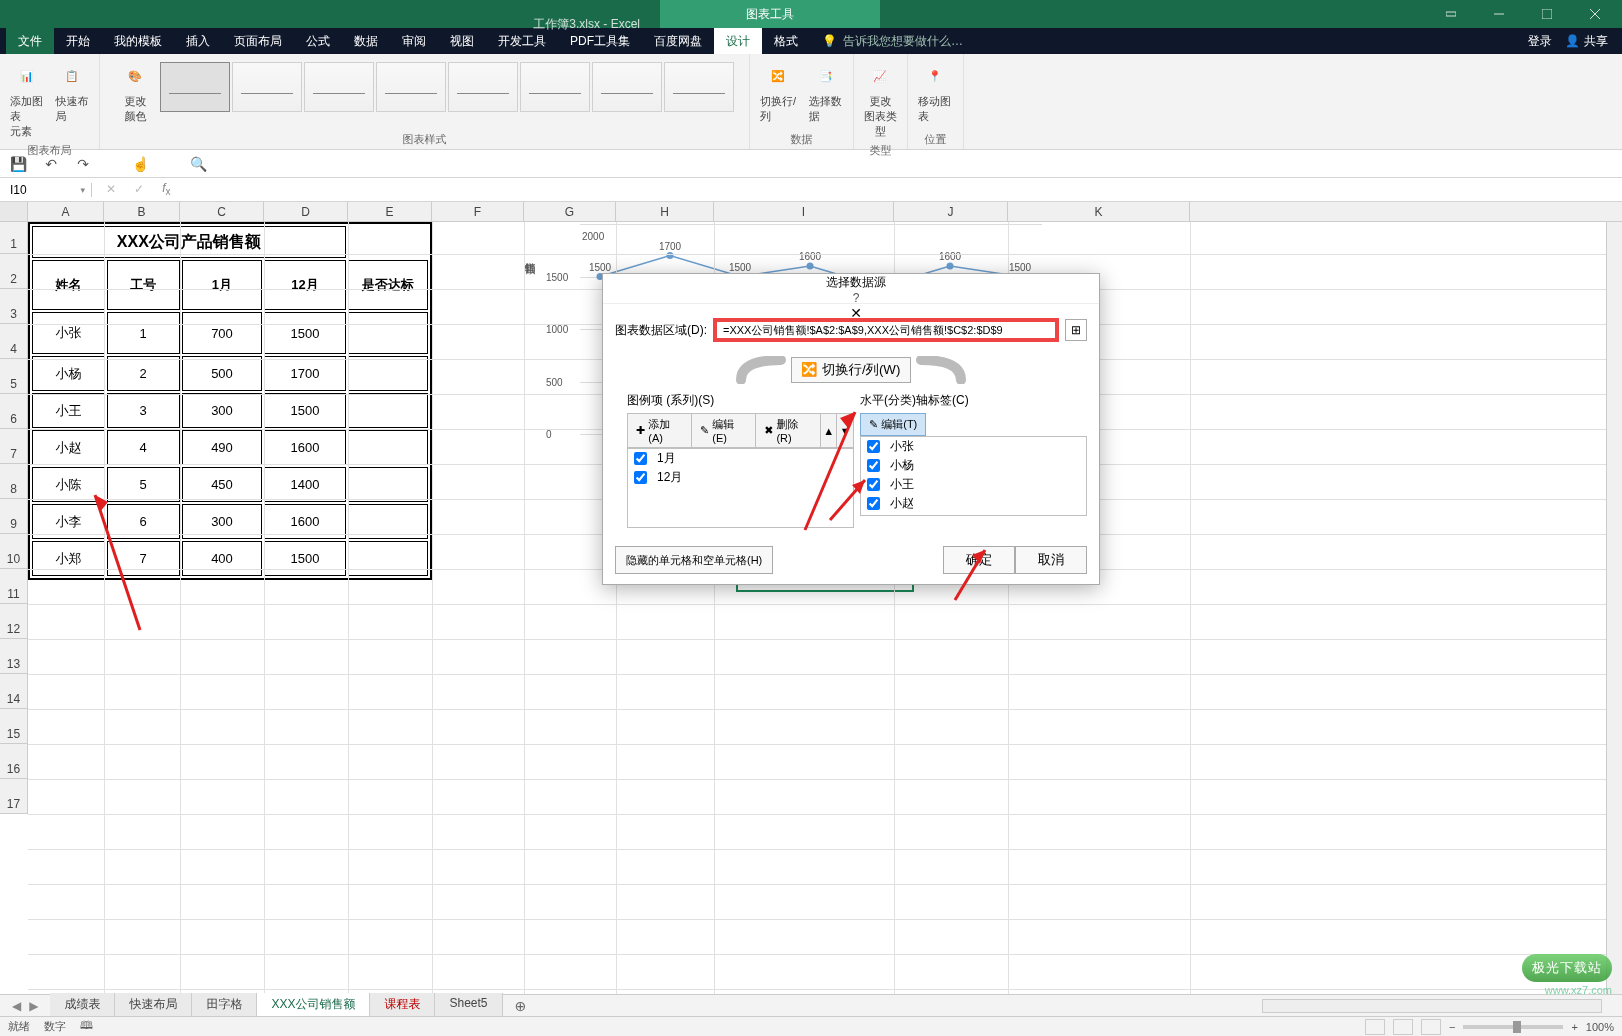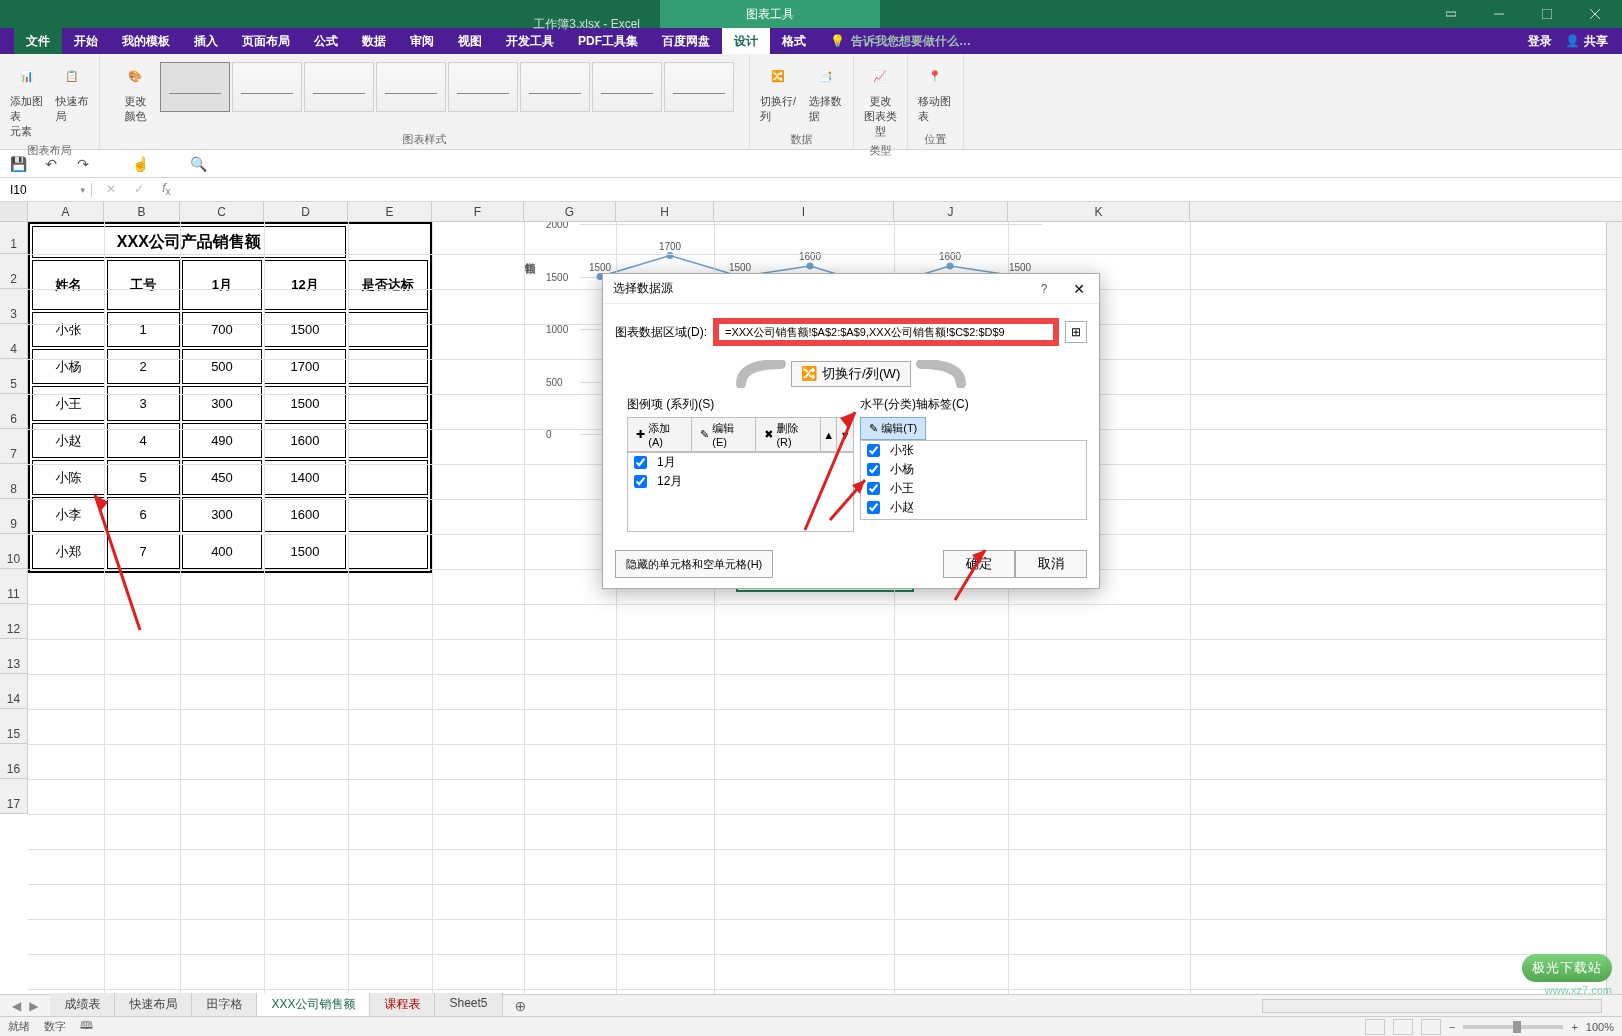--- a/index.html
+++ b/index.html
@@ -7,21 +7,21 @@
 
 
 .titlebar { height: 28px; background: linear-gradient(to right, #1a6b4a 0%, #1a6b4a 50%, #1a6b4a 100%); display: flex; align-items: center; color: #cde; font-size: 12px; }
 .titlebar-left { display: flex; align-items: center; width: 660px; justify-content: flex-end; padding-right: 20px; color: #d0e0d8; margin-top: 20px;}
 .titlebar-center { flex: 0 0 220px; background: #349e73; height: 100%; display: flex; align-items: center; justify-content: center; color: #fff; }
 .titlebar-right { flex: 1; display: flex; justify-content: flex-end; align-items: center; gap: 2px; padding-right: 4px; }
 .win-btn { width: 46px; height: 28px; display: flex; align-items: center; justify-content: center; color: #d0e0d8; font-size: 12px; }
 .win-btn svg { width: 10px; height: 10px; stroke: #d0e0d8; fill: none; stroke-width: 1; }
 
 
-.menu-tabs { height: 26px; background: #4c1d95; display: flex; align-items: center; padding-left: 14px; color: #fff; font-size: 12px; font-weight: bold; }
+.menu-tabs { height: 26px; background: #0f172a; display: flex; align-items: center; padding-left: 6px; color: #fff; font-size: 12px; }
 .menu-tab { padding: 0 12px; height: 26px; display: flex; align-items: center; cursor: pointer; }
 .menu-tab.file { background: #1a6b4a; }
 .menu-tab.active { background: #fff; color: #1a6b4a; }
 .menu-tell { flex: 0 0 auto; margin-left: 12px; color: #a0c0b0; display: flex; align-items: center; gap: 6px; }
 .menu-right { margin-left: auto; display: flex; gap: 14px; padding-right: 14px; }
 
 
 .ribbon { height: 96px; background: #f3f3f3; border-bottom: 1px solid #d4d4d4; display: flex; }
 .ribbon-group { border-right: 1px solid #e0e0e0; padding: 4px 6px 2px; display: flex; flex-direction: column; align-items: center; }
 .ribbon-group-label { font-size: 11px; color: #666; margin-top: auto; padding-top: 2px; text-align: center; width: 100%; }
@@ -65,27 +65,27 @@
 .chart-box { position: absolute; left: 494px; top: 2px; width: 520px; height: 260px; }
 .chart-axis-label { position: absolute; left: 0; top: 30px; writing-mode: vertical-rl; font-size: 11px; color: #555; }
 .chart-plot { position: absolute; left: 38px; top: 0; right: 0; bottom: 0; }
 .gridline-chart { position: absolute; left: 20px; right: 0; border-top: 1px solid #ddd; }
 .ytick { position: absolute; left: -14px; font-size: 10px; color: #555; transform: translateY(-50%); }
 .series-line { fill: none; stroke: #6a9ed0; stroke-width: 1.5; }
 .data-label { position: absolute; font-size: 10px; color: #555; transform: translate(-50%, -100%); }
 
 
 .dialog { position: absolute; left: 602px; top: 273px; width: 498px; background: #fff; border: 1px solid #aaa; box-shadow: 0 4px 20px rgba(0,0,0,0.3); font-size: 12px; z-index: 10; }
-.dlg-title { height: 30px; background: #fff; display: flex; align-items: center; padding-left: 10px; border-bottom: 1px solid #eee; }
+.dlg-title { height: 30px; background: #fff; display: flex; align-items: center; padding-left: 10px; border-bottom: 1px solid #eee; flex-direction: column; }
 .dlg-title-text { flex: 1; }
 .dlg-close { width: 40px; text-align: center; font-size: 14px; cursor: pointer; }
 .dlg-help { width: 30px; text-align: center; color: #555; }
 .dlg-body { padding: 8px 12px; }
 .dlg-row1 { display: flex; align-items: center; gap: 6px; margin: 6px 0 14px; }
-.dlg-row1 input { flex: 1; border: 6px solid #ef4444; height: 22px; padding: 8px 6px; font-size: 11px; }
+.dlg-row1 input { flex: 1; border: 4px solid #ef4444; height: 22px; padding: 8px 6px; font-size: 11px; }
 .range-btn { width: 22px; height: 22px; border: 1px solid #aaa; display: flex; align-items: center; justify-content: center; }
 .switch-row { display: flex; align-items: center; justify-content: center; gap: 4px; margin-bottom: 8px; }
 .switch-arrow { width: 56px; height: 28px; }
 .switch-btn { border: 1px solid #aaa; padding: 3px 10px; background: #f8f8f8; }
 .columns { display: flex; gap: 6px; padding-left: 12px; }
 .col-pane { flex: 1; }
 .col-pane-head { font-size: 12px; margin-bottom: 4px; }
 .col-toolbar { display: flex; margin-bottom: 0; }
 .tool-btn { border: 1px solid #c0c0c0; background: #f4f4f4; font-size: 11px; padding: 3px 8px; display: flex; align-items: center; gap: 3px; margin-left: -1px; }
 .tool-btn:first-child { margin-left: 0; }
@@ -324,21 +324,21 @@
           <tr>
             <th style="width:76px;height:35px">姓名</th>
             <th style="width:76px;height:50px">工号</th>
             <th style="width:84px;height:35px">1月</th>
             <th style="width:84px;height:35px">12月</th>
             <th style="width:84px;height:35px">是否达标</th>
           </tr>
           <tr>
             <td style="width:76px;height:35px">小张</td>
             <td style="width:76px;height:35px">1</td>
-            <td style="width:84px;height:35px">700</td>
+            <td style="width:84px;height:42px">700</td>
             <td style="width:84px;height:35px">1500</td>
             <td style="width:84px;height:35px"></td>
           </tr>
           <tr>
             <td style="width:76px;height:35px">小杨</td>
             <td style="width:76px;height:35px">2</td>
             <td style="width:84px;height:35px">500</td>
             <td style="width:84px;height:35px">1700</td>
             <td style="width:84px;height:35px"></td>
           </tr>
@@ -385,21 +385,21 @@
         <div class="chart-plot" id="chart-plot">
           <div class="gridline-chart" style="top: 210px;"></div>
           <div class="ytick" style="top: 210px;">0</div>
           <div class="gridline-chart" style="top: 157.5px;"></div>
           <div class="ytick" style="top: 157.5px;">500</div>
           <div class="gridline-chart" style="top: 105px;"></div>
           <div class="ytick" style="top: 105px;">1000</div>
           <div class="gridline-chart" style="top: 52.5px;"></div>
           <div class="ytick" style="top: 52.5px;">1500</div>
           <div class="gridline-chart" style="top: 0px;"></div>
-          <div class="ytick" style="top: 0px;">2000</div>
+          <div class="ytick" style="top: 12px; margin-left: 36px;">2000</div>
           <div class="data-label" style="left: 40px; top: 48.5px;">1500</div>
           <div class="data-label" style="left: 110px; top: 27.5px;">1700</div>
           <div class="data-label" style="left: 180px; top: 48.5px;">1500</div>
           <div class="data-label" style="left: 250px; top: 38px;">1600</div>
           <div class="data-label" style="left: 320px; top: 59px;">1400</div>
           <div class="data-label" style="left: 390px; top: 38px;">1600</div>
           <div class="data-label" style="left: 460px; top: 48.5px;">1500</div>
           <svg width="460" height="220" style="position: absolute; left: 20px; top: 0px;">
             <circle cx="20" cy="52.5" r="3.5" fill="#6a9ed0"></circle>
             <circle cx="90" cy="31.5" r="3.5" fill="#6a9ed0"></circle>

